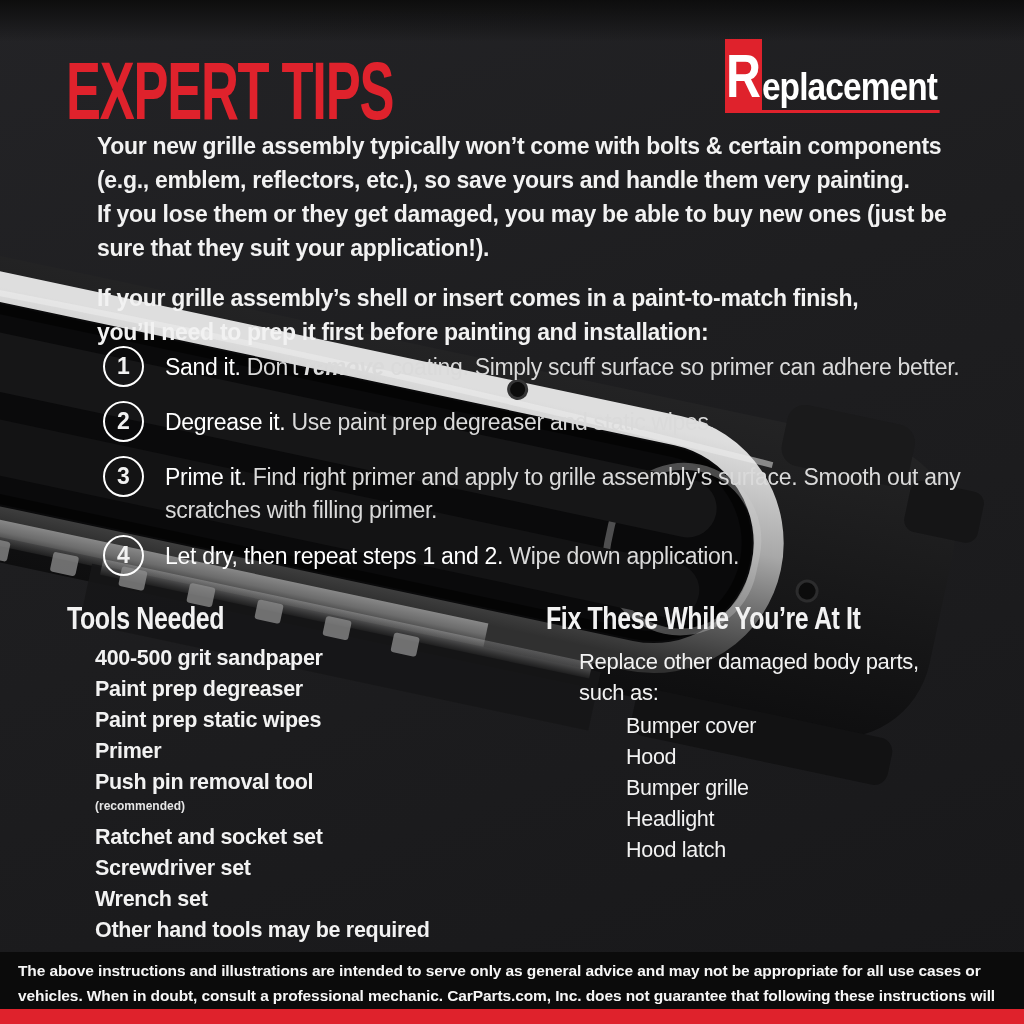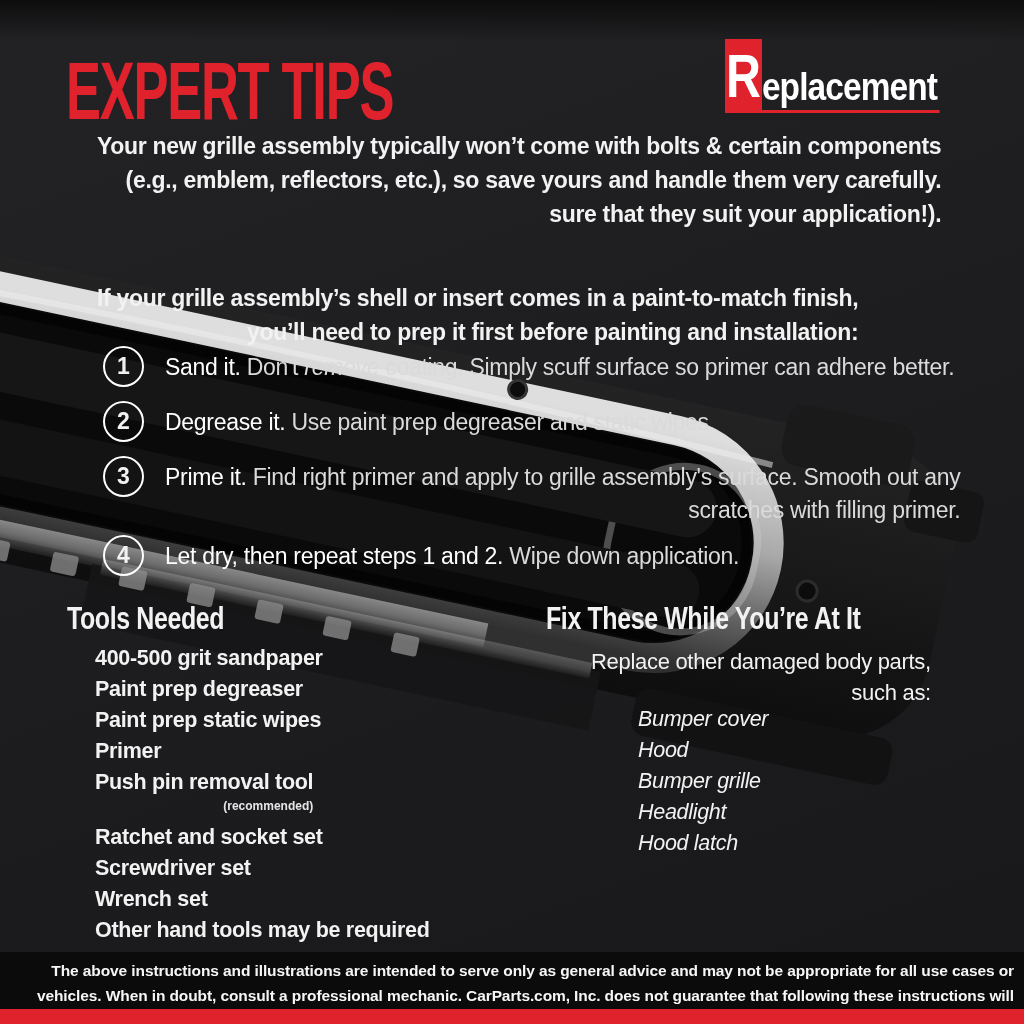--- a/index.html
+++ b/index.html
@@ -1,18 +1,18 @@
 <!DOCTYPE html>
 <html><head>
 <meta charset="utf-8">
 <style>
   html,body{margin:0;padding:0;background:#000;}
   .page{position:relative;width:1024px;height:1024px;overflow:hidden;
         background:linear-gradient(160deg,#232326 0%,#1e1e20 40%,#18181a 100%);
-        font-family:"Liberation Sans",sans-serif;color:#f2f2f2;text-align:right;}
+        font-family:"Liberation Sans",sans-serif;color:#f2f2f2;}
   .top-shade{position:absolute;top:0;left:0;width:100%;height:42px;
         background:linear-gradient(#0d0d0d,rgba(13,13,13,0));}
   .art{position:absolute;top:0;left:0;}
 
   .title{position:absolute;left:66px;top:44px;margin:0;font-size:82px;font-weight:bold;
         letter-spacing:-2px;transform:scaleX(.64);transform-origin:left top;white-space:nowrap;}
 
   .logo{position:absolute;top:39px;right:60px;display:flex;align-items:flex-end;}
   .logo-r{width:37px;height:74px;display:flex;align-items:center;justify-content:center;
         color:#fff;font-weight:bold;font-size:62px;line-height:1;}
@@ -28,38 +28,38 @@
   .lines span{display:block;white-space:nowrap;}
 
   .step{position:absolute;left:103px;display:flex;}
   .step-1{top:351px;} .step-2{top:406px;} .step-3{top:461px;} .step-4{top:540px;}
   .num{flex:none;width:37px;height:37px;border:2.5px solid #fff;border-radius:50%;
         display:flex;align-items:center;justify-content:center;
         font-size:23px;font-weight:bold;margin-top:-5px;}
   .step .body{margin-left:21px;font-size:23px;line-height:33px;letter-spacing:-.3px;max-width:810px;}
   .step .label{font-weight:normal;color:#fff;}
   .step .desc{color:#dadada;}
-  .step .desc i{font-style:italic;}
+  .step .desc i{font-style:italic;font-weight:bold;}
   .step .line2{display:block;color:#dadada;}
   span:empty{display:none;}
 
   .sec-h{position:absolute;margin:0;font-size:32px;font-weight:bold;white-space:nowrap;
         transform:scaleX(.78);transform-origin:left top;letter-spacing:-.5px;}
   .tools-h{left:67px;top:600px;}
   .fixes-h{left:546px;top:600px;}
 
   .tools{position:absolute;left:71px;top:646px;}
   .t-item{display:flex;margin-bottom:7px;font-weight:bold;}
   .t-item .t-body{margin-left:24px;font-size:21.5px;line-height:24px;letter-spacing:-.3px;}
   .t-note{display:block;font-size:12px;line-height:24px;color:#e6e6e6;letter-spacing:0;}
 
-  .fixes{position:absolute;left:569px;top:646px;}
+  .fixes{position:absolute;left:557px;top:646px;}
   .f-intro{display:flex;}
   .f-intro .lines{margin-left:22px;font-size:22px;line-height:31px;letter-spacing:-.3px;}
-  .f-items{margin-left:40px;font-style:italic;}
+  .f-items{margin-top:7px;margin-left:40px;}
   .f-item{display:flex;margin-bottom:9px;}
   .f-item .f-label{margin-left:29px;font-size:21.5px;line-height:22px;letter-spacing:-.3px;}
 
   .footer{position:absolute;left:0;top:952px;width:1024px;height:57px;background:#0b0b0b;
         box-sizing:border-box;padding:6px 18px 0;}
   .footer p{margin:0;width:996px;font-size:15.5px;font-weight:bold;line-height:25px;
         color:#f6f6f6;letter-spacing:-.1px;}
   .red-bar{position:absolute;left:0;bottom:0;width:1024px;height:15px;}
 </style>
 </head>
@@ -116,21 +116,22 @@
     <div class="logo-r" style="background: rgb(223, 34, 44);">
       <span>R</span>
     </div>
     <div class="logo-rest" style="border-bottom: 3px solid rgb(223, 34, 44);">eplacement</div>
   </div>
 
   <div class="tip tip-1">
 
     <div class="lines">
       <span>Your new grille assembly typically won’t come with bolts &amp; certain components</span>
-      <span>(e.g., emblem, reflectors, etc.), so save yours and handle them very carefully.</span>
+      <span>(e.g., emblem, reflectors, etc.), so save yours and handle them very painting.</span>
+      <span>If you lose them or they get damaged, you may be able to buy new ones (just be</span>
       <span>sure that they suit your application!).</span>
     </div>
   </div>
 
   <div class="tip tip-2">
 
     <div class="lines">
       <span>If your grille assembly’s shell or insert comes in a paint-to-match finish,</span>
       <span>you’ll need to prep it first before painting and installation:</span>
     </div>

